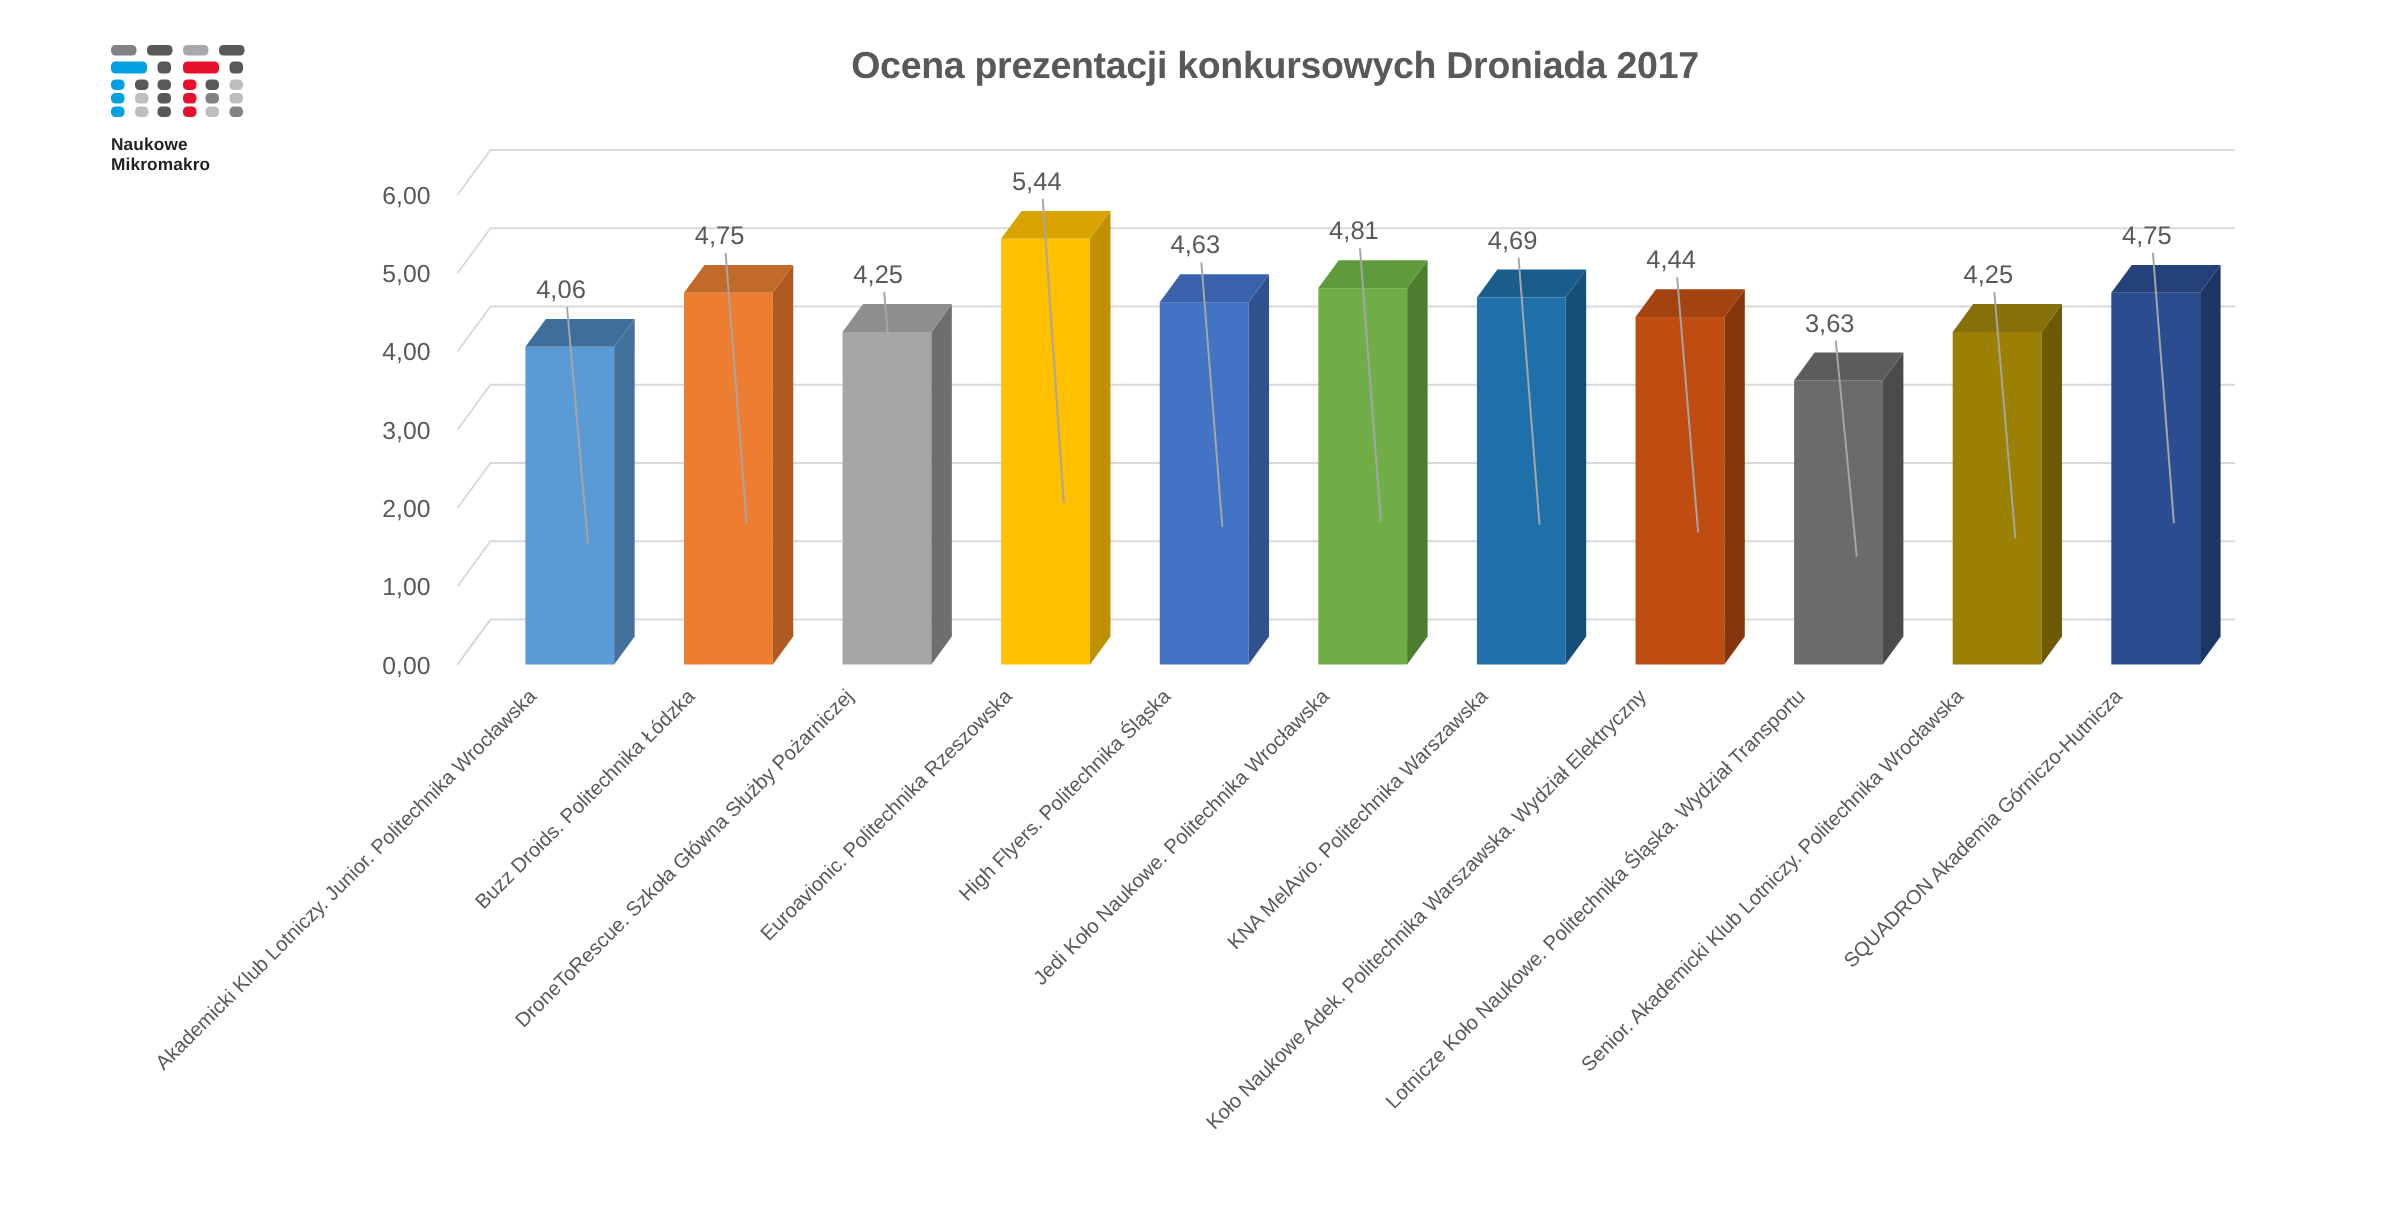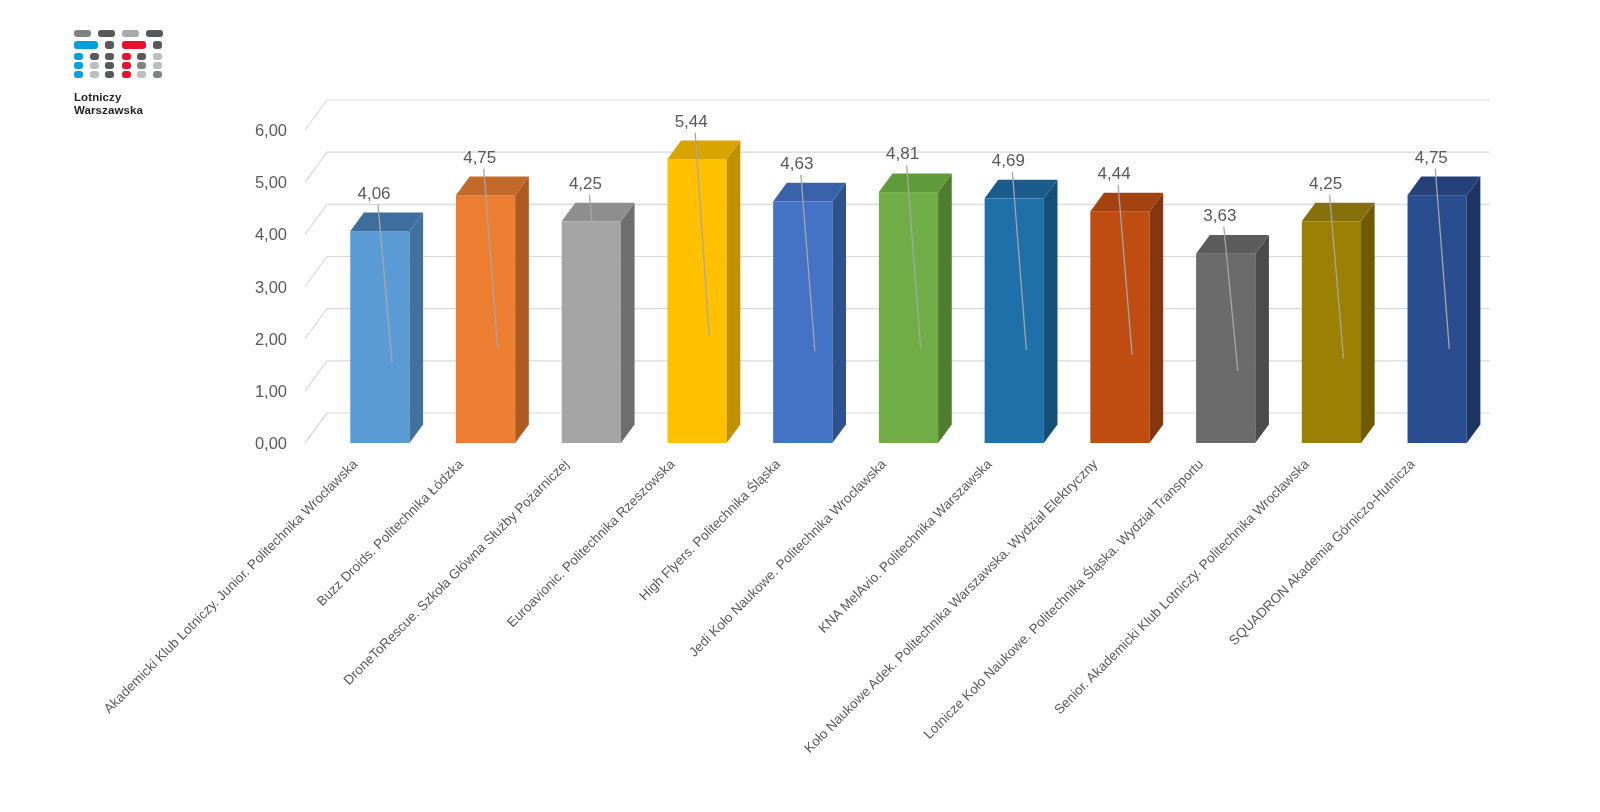--- a/index.html
+++ b/index.html
@@ -114,26 +114,27 @@
         <div class="logo-cell" style="left: 63px; top: 32px; width: 9px; height: 7px; background: rgb(128, 130, 133);"></div>
         <div class="logo-cell" style="left: 79px; top: 32px; width: 9px; height: 7px; background: rgb(188, 190, 192);"></div>
         <div class="logo-cell" style="left: 0px; top: 41px; width: 9px; height: 7px; background: rgb(0, 160, 225);"></div>
         <div class="logo-cell" style="left: 16px; top: 41px; width: 9px; height: 7px; background: rgb(188, 190, 192);"></div>
         <div class="logo-cell" style="left: 31px; top: 41px; width: 9px; height: 7px; background: rgb(88, 89, 91);"></div>
         <div class="logo-cell" style="left: 48px; top: 41px; width: 9px; height: 7px; background: rgb(232, 17, 45);"></div>
         <div class="logo-cell" style="left: 63px; top: 41px; width: 9px; height: 7px; background: rgb(188, 190, 192);"></div>
         <div class="logo-cell" style="left: 79px; top: 41px; width: 9px; height: 7px; background: rgb(128, 130, 133);"></div>
       </div>
     <div id="logo-text">
-      <div>Lotniczy</div>
-      <div>Warszawska</div>
+      <div>Naukowe</div>
+      <div>Mikromakro</div>
     </div>
   </div>
 
   <div id="chart-title">
+    <span class="tline">Ocena prezentacji konkursowych Droniada 2017</span>
   </div>
 
   <svg id="plot-svg" width="1600" height="812">
       <path class="gridline" d="M 305 443 L 327 413 L 1490 413"></path>
       <path class="gridline" d="M 305 390.8333333333333 L 327 360.8333333333333 L 1490 360.8333333333333"></path>
       <path class="gridline" d="M 305 338.6666666666667 L 327 308.6666666666667 L 1490 308.6666666666667"></path>
       <path class="gridline" d="M 305 286.5 L 327 256.5 L 1490 256.5"></path>
       <path class="gridline" d="M 305 234.33333333333334 L 327 204.33333333333334 L 1490 204.33333333333334"></path>
       <path class="gridline" d="M 305 182.16666666666663 L 327 152.16666666666663 L 1490 152.16666666666663"></path>
       <path class="gridline" d="M 305 130 L 327 100 L 1490 100"></path>

